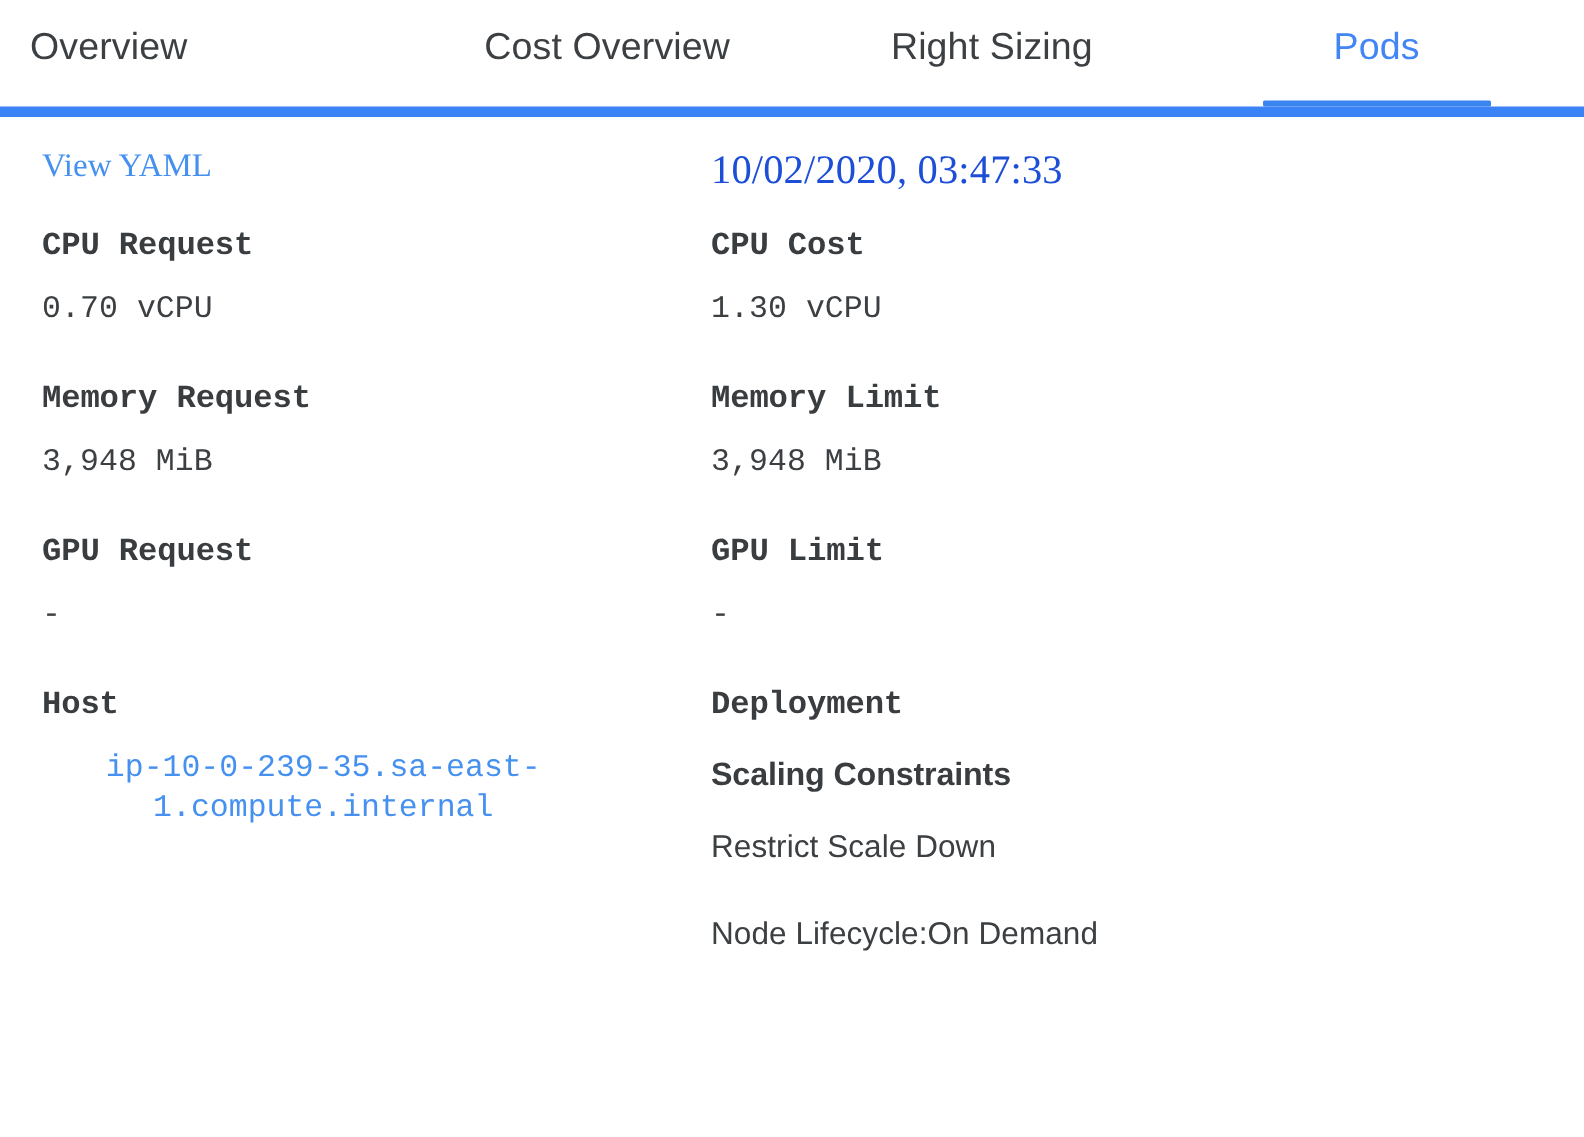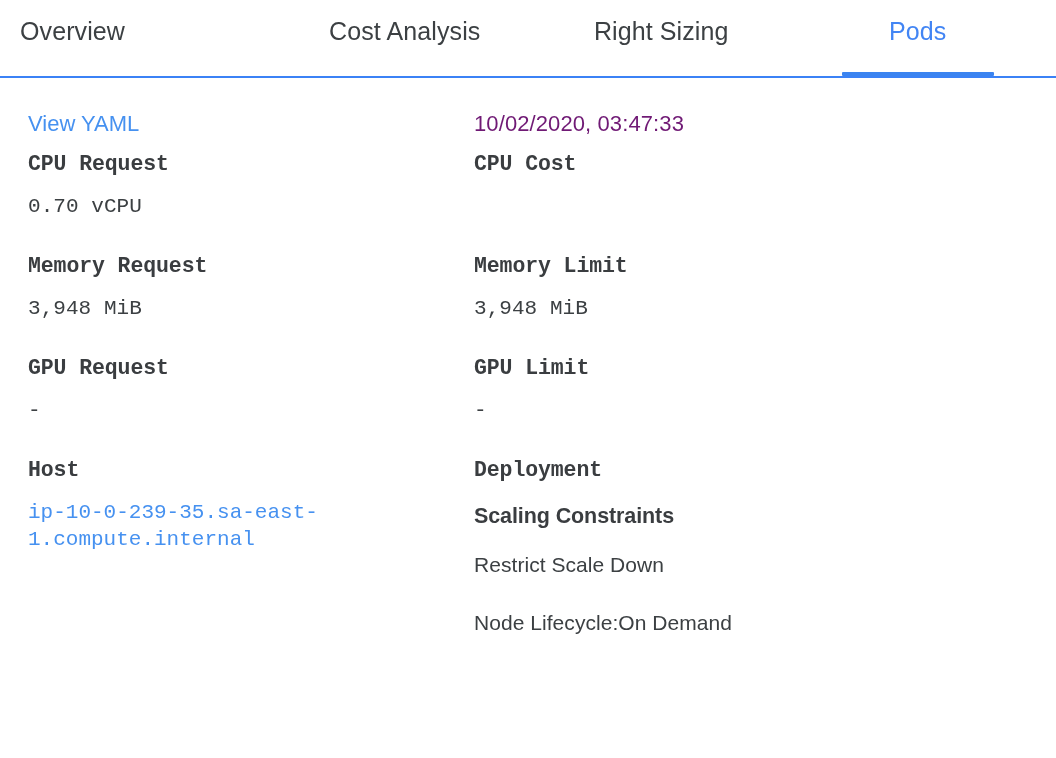--- a/index.html
+++ b/index.html
@@ -18,21 +18,21 @@
     width: 1056px;
     height: 758px;
     background: #ffffff;
     overflow: hidden;
   }
 
   
   .tabbar {
     position: relative;
     height: 78px;
-    border-bottom: 2px solid #3b82f6;
+    border-bottom: 7px solid #3b82f6;
     background: #ffffff;
   }
 
   .tabs {
     display: flex;
     align-items: flex-start;
     height: 100%;
     padding: 0 10px 0 0;
   }
 
@@ -92,22 +92,23 @@
     flex: 0 0 437px;
   }
 
   .col-left  { padding-left: 28px; padding-top: 12px; }
   .col-right { padding-left: 37px; padding-top: 12px; }
 
   
   .toprow {
     height: 62px;
     display: flex;
-    align-items: center;
+    align-items: flex-start;
     padding-top: 7px;
+    font-family: Liberation Serif, serif;
   }
 
   .field-block { height: 102px; font-family: Liberation Mono, monospace; }
   .field-block.tall { height: auto; }
 
   .field-label {
     font-size: 21.5px;
     font-weight: 700;
     color: #3a3d40;
     line-height: 1.2;
@@ -127,31 +128,32 @@
     color: #4691f0;
     font-size: 21px;
     font-weight: 400;
     line-height: 1.28;
     cursor: pointer;
     text-decoration: none;
     display: inline-block;
     max-width: 375px;
     overflow-wrap: anywhere;
     word-break: break-word;
+    text-align: center;
   }
 
   .link-top {
     font-size: 22px;
     color: #4691f0;
     line-height: 1.2;
   }
 
   .timestamp {
-    font-size: 22px;
-    color: #701a75;
+    font-size: 27px;
+    color: #1d4ed8;
     line-height: 1.2;
     letter-spacing: 0.1px;
   }
 
   .dash { font-size: 21px; color: #3c4043; }
 
   
   .constraints { margin-top: 20px; }
 
   .constraints .field-label { margin-bottom: 22px; }
@@ -172,21 +174,21 @@
 
   <div class="tabbar">
     <div class="tabs">
 
       <div class="tab">
         <span class="tab-label">Overview</span>
 
       </div>
 
       <div class="tab">
-        <span class="tab-label">Cost Analysis</span>
+        <span class="tab-label">Cost Overview</span>
 
       </div>
 
       <div class="tab">
         <span class="tab-label">Right Sizing</span>
 
       </div>
 
 
       <div class="tab active">
@@ -229,20 +231,21 @@
       </div>
 
       <div class="col col-right">
 
         <div class="toprow">
           <span class="timestamp">10/02/2020, 03:47:33</span>
         </div>
 
         <div class="field-block">
           <div class="field-label">CPU Cost</div>
+          <div class="field-value">1.30 vCPU</div>
         </div>
 
         <div class="field-block">
           <div class="field-label">Memory Limit</div>
           <div class="field-value">3,948 MiB</div>
         </div>
 
         <div class="field-block">
           <div class="field-label">GPU Limit</div>
           <div class="field-value dash">-</div>

